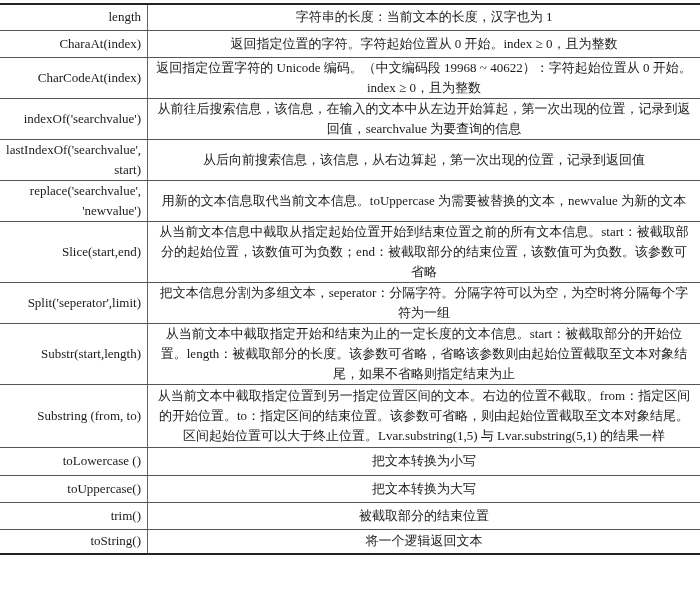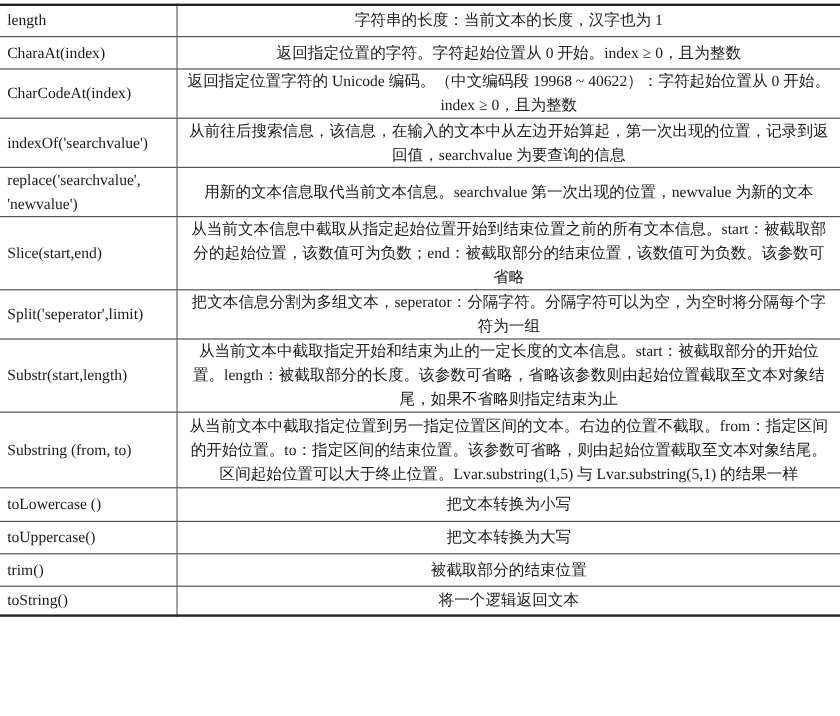--- a/index.html
+++ b/index.html
@@ -8,21 +8,21 @@
     position: absolute; left: 0; top: 3px; width: 700px;
     border-collapse: collapse; table-layout: fixed;
     font-family: "Liberation Serif", "DejaVu Serif", serif;
     color: #1a1a1a; font-size: 13px;
     border-top: 2px solid #222; border-bottom: 2px solid #222;
   }
   .tbl td {
     border-bottom: 1px solid #555; padding: 0 10px;
     line-height: 20px; vertical-align: middle;
   }
-  .tbl td.fn { width: 135px; text-align: left; border-right: 1px solid #666; padding: 0 6px; }
+  .tbl td.fn { width: 135px; text-align: right; border-right: 1px solid #666; padding: 0 6px; }
   .tbl td.desc { text-align: center; padding-left: 8px; padding-right: 8px; }
   .tbl tr:last-child td { border-bottom: none; }
 </style>
 </head>
 <body>
 
 <table class="tbl">
   <tbody id="tbody">
       <tr style="height: 26px;">
         <td class="fn">length</td>
@@ -34,22 +34,26 @@
       </tr>
       <tr style="height: 39px;">
         <td class="fn">CharCodeAt(index)</td>
         <td class="desc">返回指定位置字符的 Unicode 编码。（中文编码段 19968 ~ 40622）：字符起始位置从 0 开始。index ≥ 0，且为整数</td>
       </tr>
       <tr style="height: 40px;">
         <td class="fn">indexOf('searchvalue')</td>
         <td class="desc">从前往后搜索信息，该信息，在输入的文本中从左边开始算起，第一次出现的位置，记录到返回值，searchvalue 为要查询的信息</td>
       </tr>
       <tr style="height: 40px;">
+        <td class="fn">lastIndexOf('searchvalue', start)</td>
+        <td class="desc">从后向前搜索信息，该信息，从右边算起，第一次出现的位置，记录到返回值</td>
+      </tr>
+      <tr style="height: 40px;">
         <td class="fn">replace('searchvalue', 'newvalue')</td>
-        <td class="desc">用新的文本信息取代当前文本信息。searchvalue 第一次出现的位置，newvalue 为新的文本</td>
+        <td class="desc">用新的文本信息取代当前文本信息。toUppercase 为需要被替换的文本，newvalue 为新的文本</td>
       </tr>
       <tr style="height: 40px;">
         <td class="fn">Slice(start,end)</td>
         <td class="desc">从当前文本信息中截取从指定起始位置开始到结束位置之前的所有文本信息。start：被截取部分的起始位置，该数值可为负数；end：被截取部分的结束位置，该数值可为负数。该参数可省略</td>
       </tr>
       <tr style="height: 41px;">
         <td class="fn">Split('seperator',limit)</td>
         <td class="desc">把文本信息分割为多组文本，seperator：分隔字符。分隔字符可以为空，为空时将分隔每个字符为一组</td>
       </tr>
       <tr style="height: 61px;">

